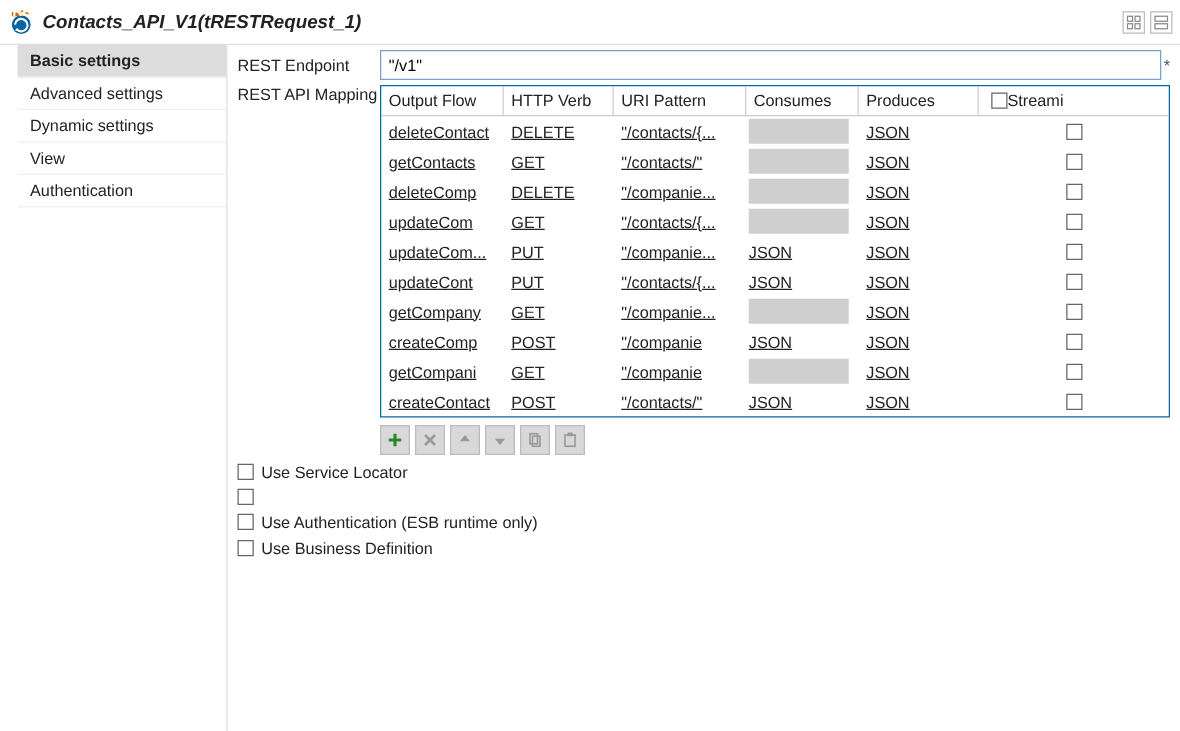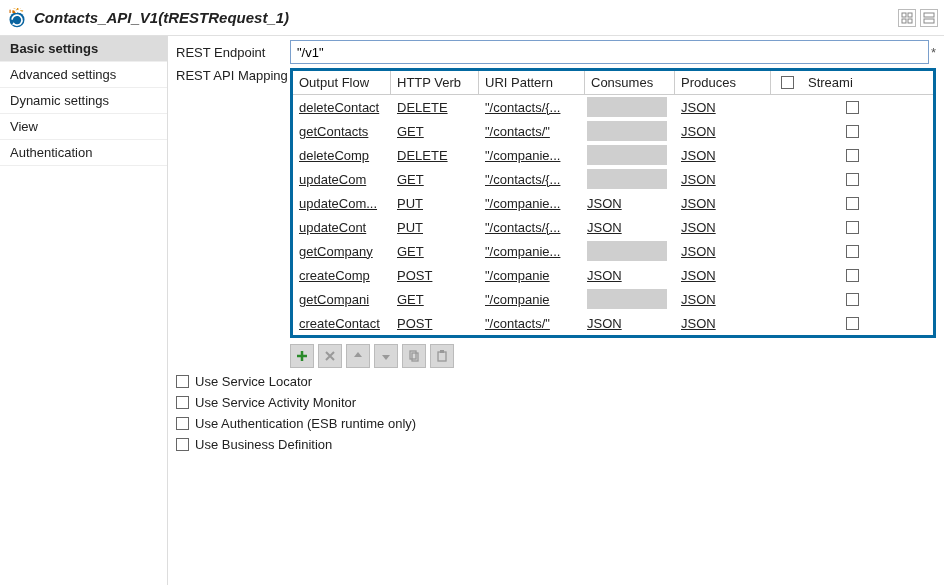--- a/index.html
+++ b/index.html
@@ -4,21 +4,21 @@
 <style>
 * { box-sizing: border-box; margin: 0; padding: 0; font-family: "Segoe UI", Tahoma, Arial, sans-serif; font-size: 13px; }
 body { background: #fff; color: #222; width: 944px; height: 585px; overflow: hidden; }
 
 .header { display: flex; align-items: center; height: 36px; padding: 0 6px; border-bottom: 1px solid #e0e0e0; }
 .header .icon-wrap { width: 22px; height: 22px; margin-right: 6px; display:flex; align-items:center; justify-content:center; }
 .header .title { font-weight: 700; font-size: 15px; flex: 1; font-style: italic; }
 .header .view-btns { display: flex; gap: 4px; }
 .header .view-btn { width: 18px; height: 18px; border: 1px solid #bbb; background: #fff; display:flex; align-items:center; justify-content:center; }
 
-.main { display: flex; height: calc(585px - 36px); }
+.main { display: flex; height: calc(585px - 36px); margin-left: 14px; }
 .sidebar { width: 168px; border-right: 1px solid #ddd; }
 .sidebar-item { height: 26px; line-height: 26px; padding: 0 10px; cursor: pointer; border-bottom: 1px solid #eee; }
 .sidebar-item.active { background: #dcdcdc; font-weight: 700; }
 
 .content { flex: 1; padding: 4px 8px 8px 8px; }
 
 .section-box { border: 1px solid #d0d0e0; margin-bottom: 6px; background:#fff; }
 .section-label { position: relative; top: -9px; left: 6px; background: #fff; padding: 0 4px; display: inline-block; font-size: 13px; }
 
 .row { display: flex; align-items: center; margin-bottom: 4px; }
@@ -26,31 +26,31 @@
 
 select.def-sel { height: 22px; width: 100px; border: 1px solid #999; background: #f0f0f0; padding: 0 4px; }
 input.def-val { height: 22px; width: 248px; border: 1px solid #999; background: #fff; margin-left: 4px; padding: 0 4px; }
 .def-btn { width: 22px; height: 22px; border: 1px solid #999; background: #f0f0f0; margin-left: 4px; display:flex; align-items:center; justify-content:center; font-size:9px; letter-spacing:1px; color:#666; }
 
 input.endpoint { height: 24px; flex: 1; border: 1px solid #7a9fcc; padding: 0 6px; }
 .req-star { color: #555; margin-left: 2px; }
 
 .mapping-row { display: flex; align-items: flex-start; }
 .mapping-table-wrap { flex: 1; }
-.table { border: 3px solid #0369a1; width: 100%; }
+.table { border: 1px solid #0369a1; width: 100%; }
 .table-row, .table-hdr { display: flex; align-items: center; height: 24px; }
 .table-hdr { font-weight: 400; border-bottom: 1px solid #ccc; }
 .thd { border-right: 1px solid #ccc; height:100%; display:flex; align-items:center; padding:0 6px; }
 .tcell { height:100%; display:flex; align-items:center; padding:0 6px; overflow:hidden; white-space:nowrap; text-overflow: ellipsis; text-decoration: underline; }
 .col-out { width: 98px; }
 .col-verb { width: 88px; }
 .col-uri { width: 106px; }
 .col-cons { width: 90px; }
 .col-prod { width: 96px; }
-.col-strm { flex: 1; display:flex; align-items:center; justify-content:flex-start; gap: 14px;}
+.col-strm { flex: 1; display:flex; align-items:center; justify-content:flex-start; }
 .table-hdr .col-strm { padding-left: 10px; }
 .cons-fill { background: #cfcfcf; height: 20px; width: 80px; }
 .chk { width: 13px; height: 13px; border: 1px solid #666; background:#fff; display:inline-block; }
 
 .tbl-btn-row { display: flex; gap: 4px; margin-top: 6px; }
 .tbl-btn { width: 24px; height: 24px; border: 1px solid #bbb; background: #d8d8d8; display:flex; align-items:center; justify-content:center; }
 .tbl-btn svg { width:14px; height:14px; }
 .tbl-btn.add { color: #2a8a2a; font-size: 16px; font-weight: bold; }
 
 .chk-row { display:flex; align-items:center; gap: 6px; margin-top: 6px; }
@@ -274,21 +274,20 @@
         </div>
       </div>
     </div>
 
     <div class="chk-row">
       <span class="chk"></span>
       <span>Use Service Locator</span>
     </div>
     <div class="chk-row">
       <span class="chk"></span>
-      <span>Use Service Activity Monitor</span>
     </div>
     <div class="chk-row">
       <span class="chk"></span>
       <span>Use Authentication (ESB runtime only)</span>
     </div>
     <div class="chk-row">
       <span class="chk"></span>
       <span>Use Business Definition</span>
     </div>
 

